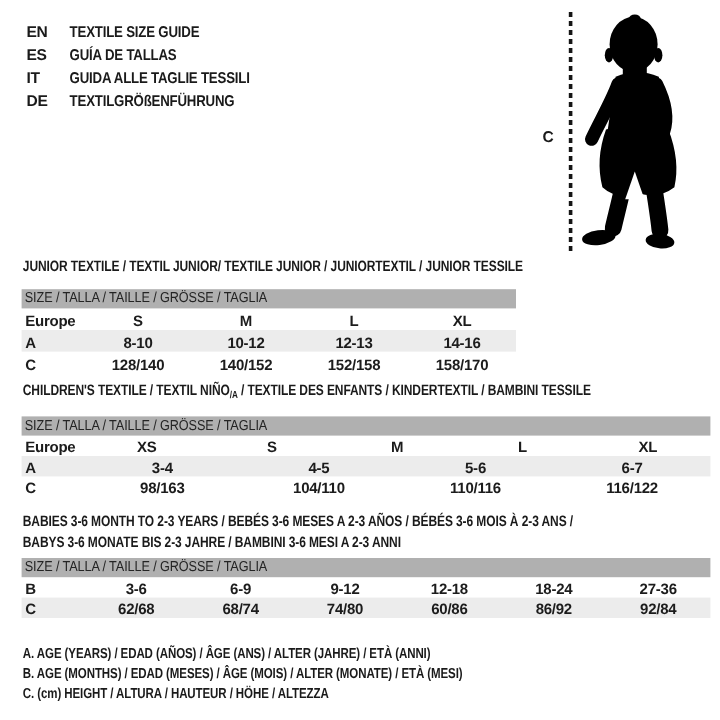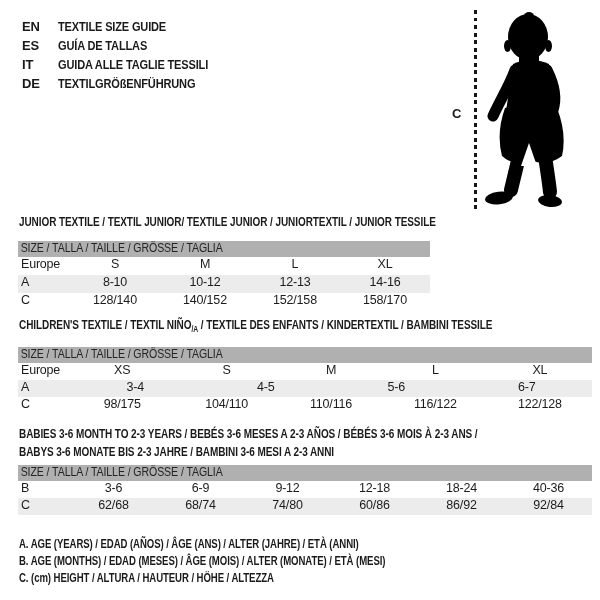--- a/index.html
+++ b/index.html
@@ -33,21 +33,21 @@
   .sub { font-size:8.5px; vertical-align:-2.5px; }
 
   
   .tbl { position:absolute; left:18px; }
   .junior-tbl   { top:241px; width:412px; }
   .children-tbl { top:347px; width:574px; }
   .babies-tbl   { top:465px; width:574px; }
   .bar { height:16px; background:#b0b0b0; display:flex; align-items:flex-start; }
   .bar-text { font-size:12px; color:#242424; white-space:nowrap; padding-left:3px;
               transform:scaleX(.88); transform-origin:0 50%; letter-spacing:-0.1px; }
-  .trow { display:flex; height:17px; align-items:flex-start; font-size:12.5px; color:#1c1c1c; }
+  .trow { display:flex; height:17px; align-items:flex-end; font-size:12.5px; color:#1c1c1c;font-weight:bold; }
   .junior-tbl .trow { height:18px; }
   .shaded { background:#ececec; }
   .tlabel { width:52px; padding-left:3px; box-sizing:border-box; letter-spacing:-0.2px; }
   .tcell { flex:1; text-align:center; letter-spacing:-0.2px; }
 
   
   .footnote { position:absolute; left:19px; font-weight:bold; font-size:12px;
               white-space:nowrap; transform:scaleX(.8); transform-origin:0 0; letter-spacing:-0.1px; }
   .fn-0 { top:537px; } .fn-1 { top:554px; } .fn-2 { top:571px; }
 </style>
@@ -141,42 +141,41 @@
     </div>
     <div class="trow shaded">
       <span class="tlabel">A</span>
       <span class="tcell">3-4</span>
       <span class="tcell">4-5</span>
       <span class="tcell">5-6</span>
       <span class="tcell">6-7</span>
     </div>
     <div class="trow">
       <span class="tlabel">C</span>
-      <span class="tcell">98/175</span>
+      <span class="tcell">98/163</span>
       <span class="tcell">104/110</span>
       <span class="tcell">110/116</span>
       <span class="tcell">116/122</span>
-      <span class="tcell">122/128</span>
     </div>
   </div>
 
   <div class="doc-title babies-title1">BABIES 3-6 MONTH TO 2-3 YEARS / BEBÉS 3-6 MESES A 2-3 AÑOS / BÉBÉS 3-6 MOIS À 2-3 ANS /</div>
   <div class="doc-title babies-title2">BABYS 3-6 MONATE BIS 2-3 JAHRE / BAMBINI 3-6 MESI A 2-3 ANNI</div>
   <div class="tbl babies-tbl">
     <div class="bar">
       <span class="bar-text">SIZE / TALLA / TAILLE / GRÖSSE / TAGLIA</span>
     </div>
     <div class="trow">
       <span class="tlabel">B</span>
       <span class="tcell">3-6</span>
       <span class="tcell">6-9</span>
       <span class="tcell">9-12</span>
       <span class="tcell">12-18</span>
       <span class="tcell">18-24</span>
-      <span class="tcell">40-36</span>
+      <span class="tcell">27-36</span>
     </div>
     <div class="trow shaded">
       <span class="tlabel">C</span>
       <span class="tcell">62/68</span>
       <span class="tcell">68/74</span>
       <span class="tcell">74/80</span>
       <span class="tcell">60/86</span>
       <span class="tcell">86/92</span>
       <span class="tcell">92/84</span>
     </div>

